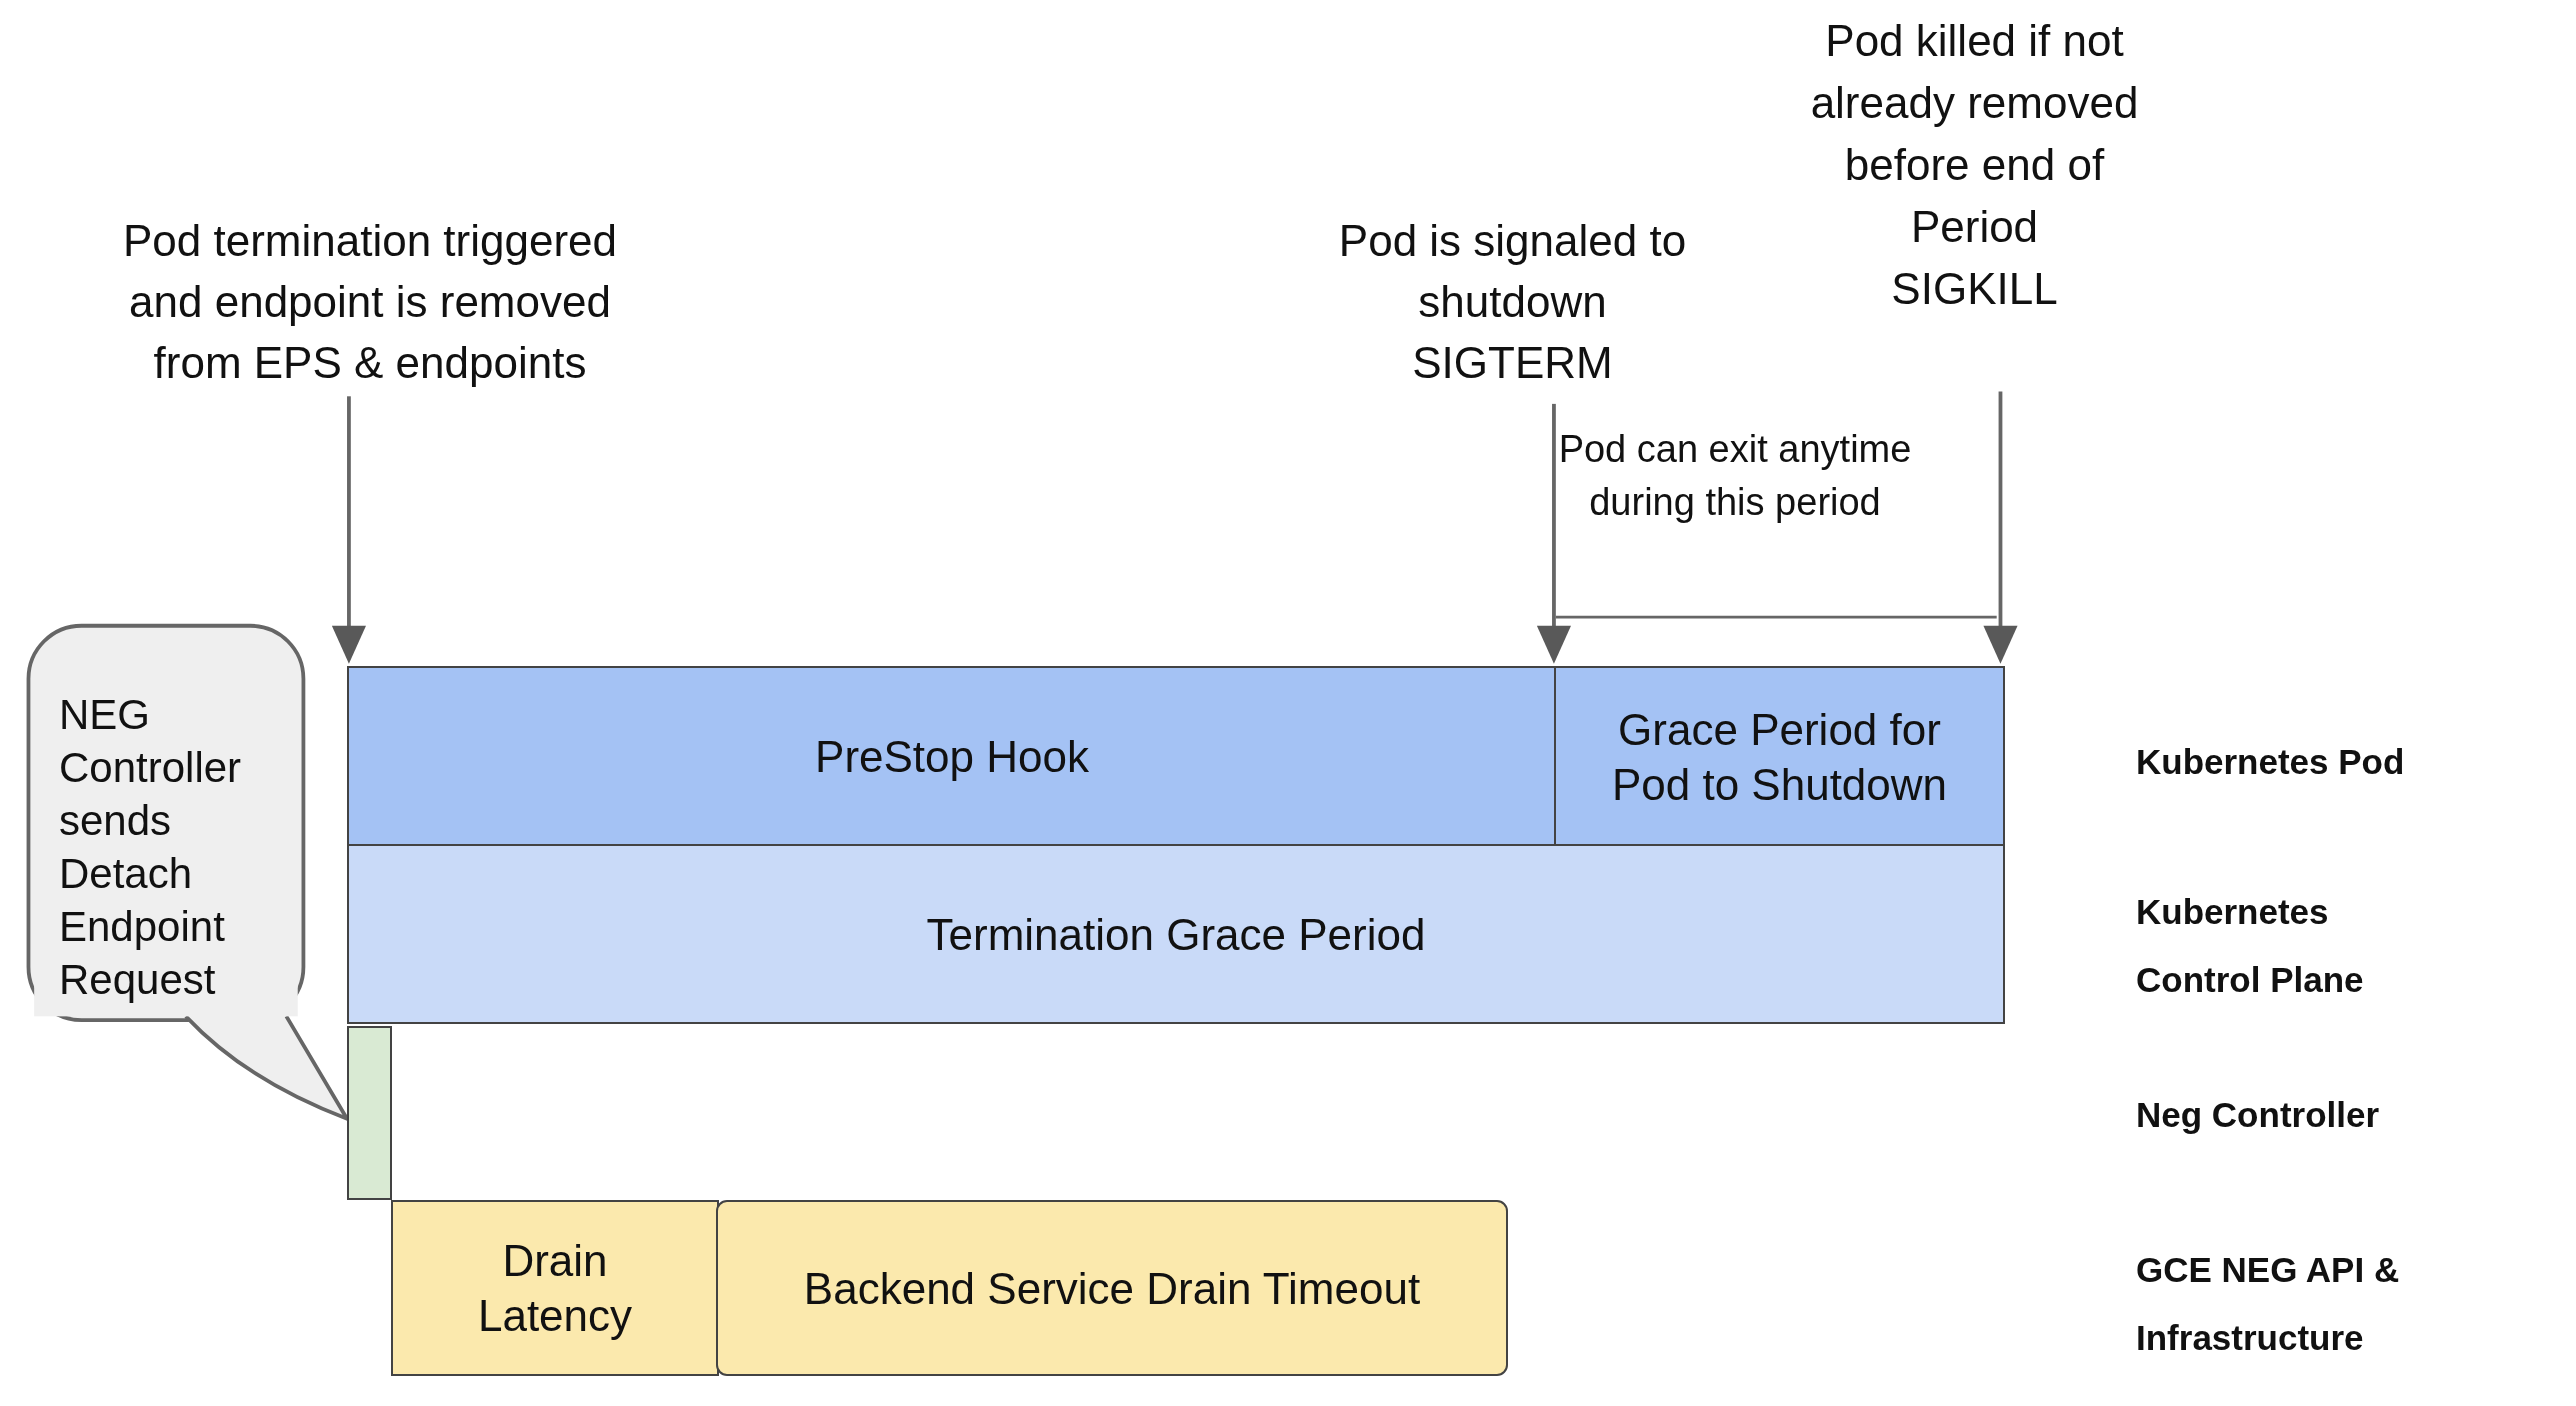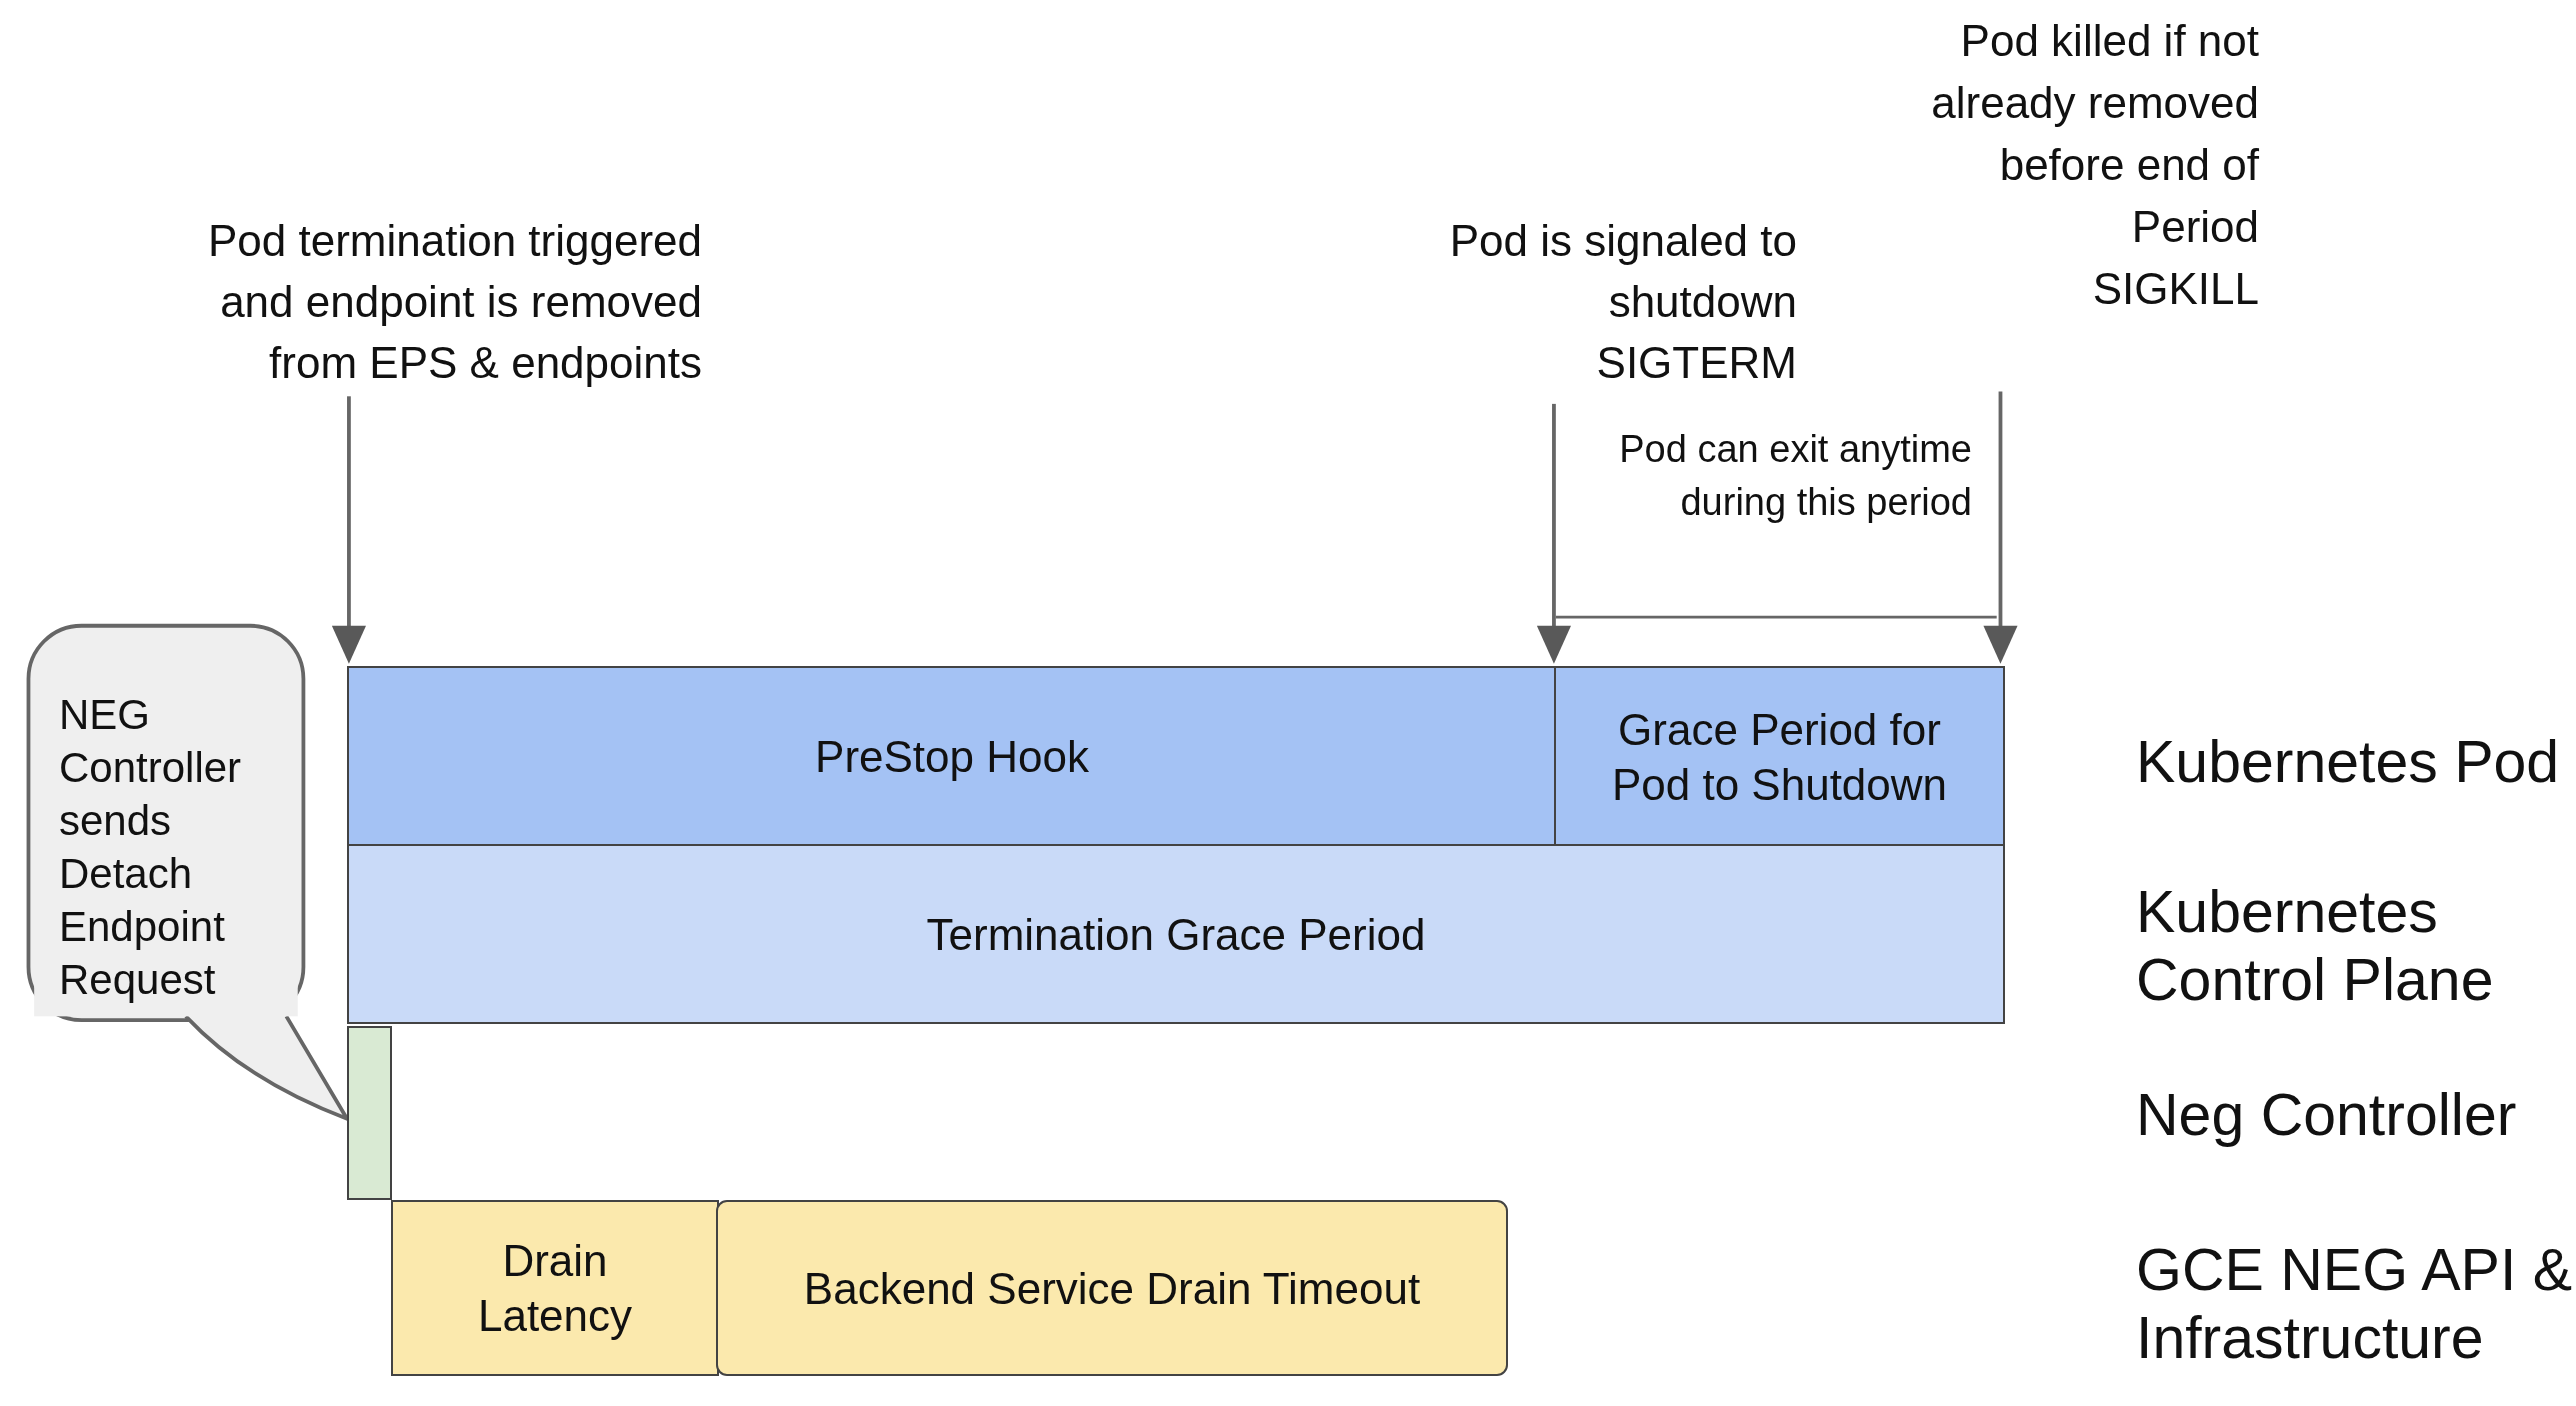--- a/index.html
+++ b/index.html
@@ -9,30 +9,30 @@
     --bar-yellow:#fbe9ad;
     --border-dark:#434343;
     --line-gray:#666666;
     --callout-fill:#efefef;
     --text:#111111;
   }
   html,body{margin:0;padding:0;background:#ffffff;}
   body{font-family:"Liberation Sans","DejaVu Sans",sans-serif;color:var(--text);}
   .canvas{position:relative;width:2576px;height:1406px;overflow:hidden;background:#ffffff;}
   svg.overlay{position:absolute;left:0;top:0;width:2576px;height:1406px;}
-  .ann{position:absolute;text-align:right;font-size:44px;line-height:61px;color:var(--text);}
+  .ann{position:absolute;text-align:center;font-size:44px;line-height:61px;color:var(--text);}
   .ann.small{font-size:38px;line-height:53px;}
   .bar{position:absolute;box-sizing:border-box;border:2.8px solid var(--border-dark);
        display:flex;flex-direction:column;align-items:center;justify-content:center;
        text-align:center;font-size:44px;line-height:55px;color:var(--text);}
   .bar.blue{background:var(--bar-blue);}
   .bar.lightblue{background:var(--bar-light-blue);}
   .bar.green{background:var(--bar-green);}
   .bar.yellow{background:var(--bar-yellow);}
-  .rlabel{position:absolute;font-size:59px;line-height:68px;color:var(--text);white-space:nowrap;}
+  .rlabel{position:absolute;font-size:35px;line-height:68px;color:var(--text);white-space:nowrap;font-weight:bold;}
   .callout-text{position:absolute;left:59px;top:650px;font-size:42px;line-height:53px;color:var(--text);margin-top:38px;}
 </style>
 </head>
 <body>
 
 <div class="canvas">
 
   <svg class="overlay" viewBox="0 0 2717 1483">
 
     <line x1="368" y1="418" x2="368" y2="672" stroke="#666666" stroke-width="4"></line>

